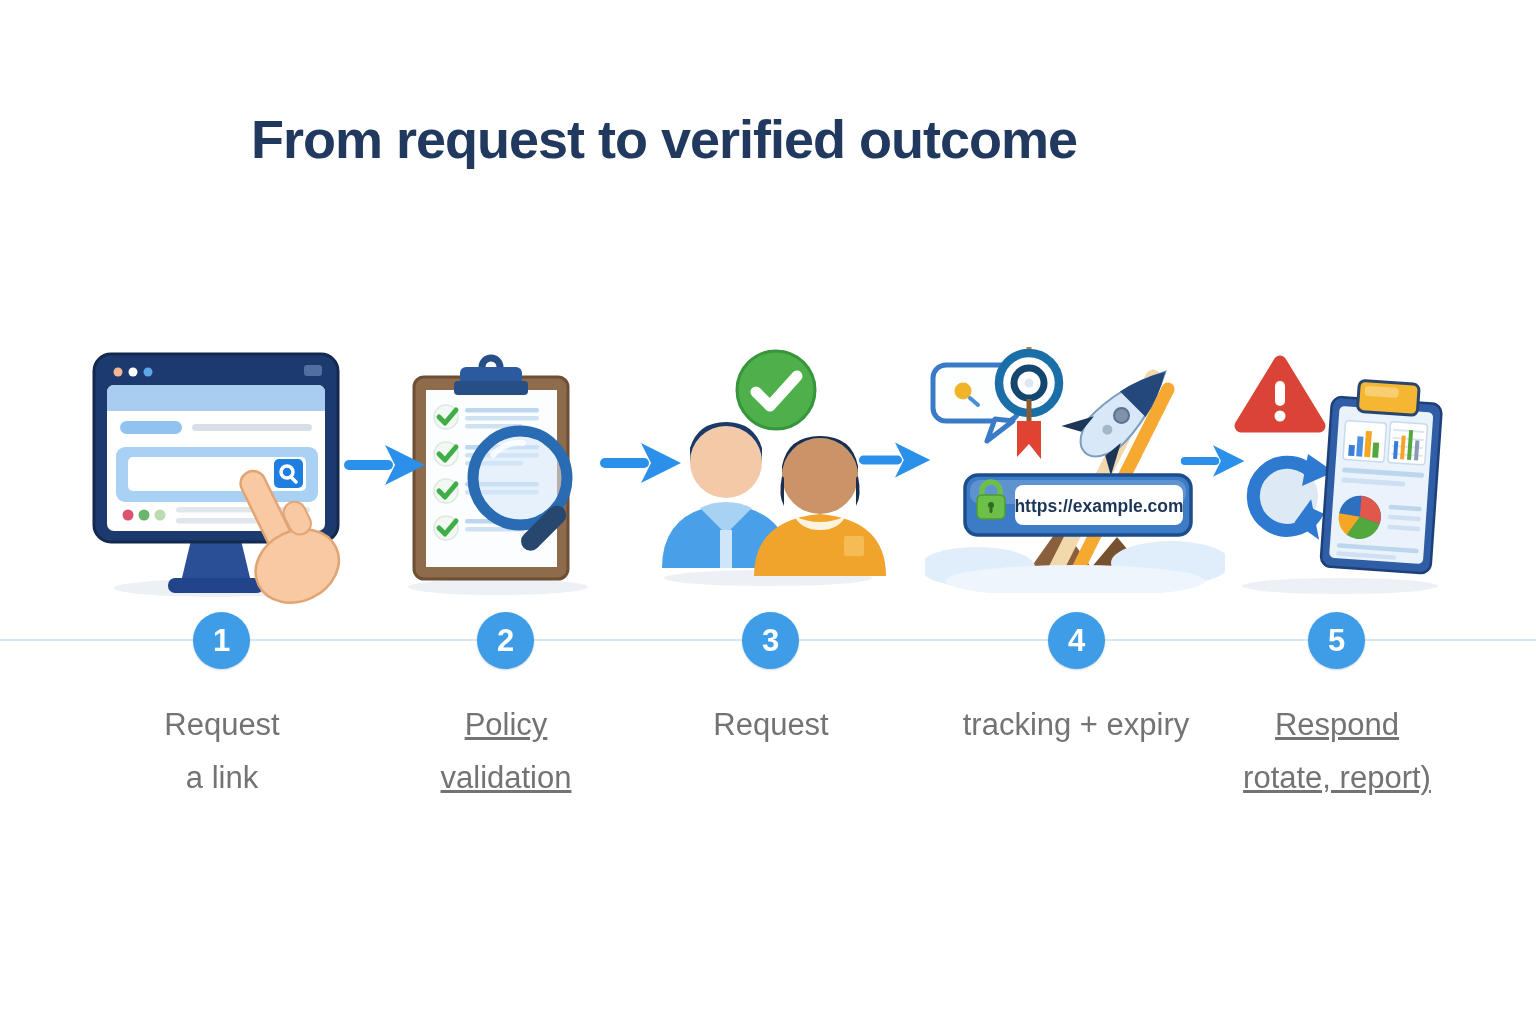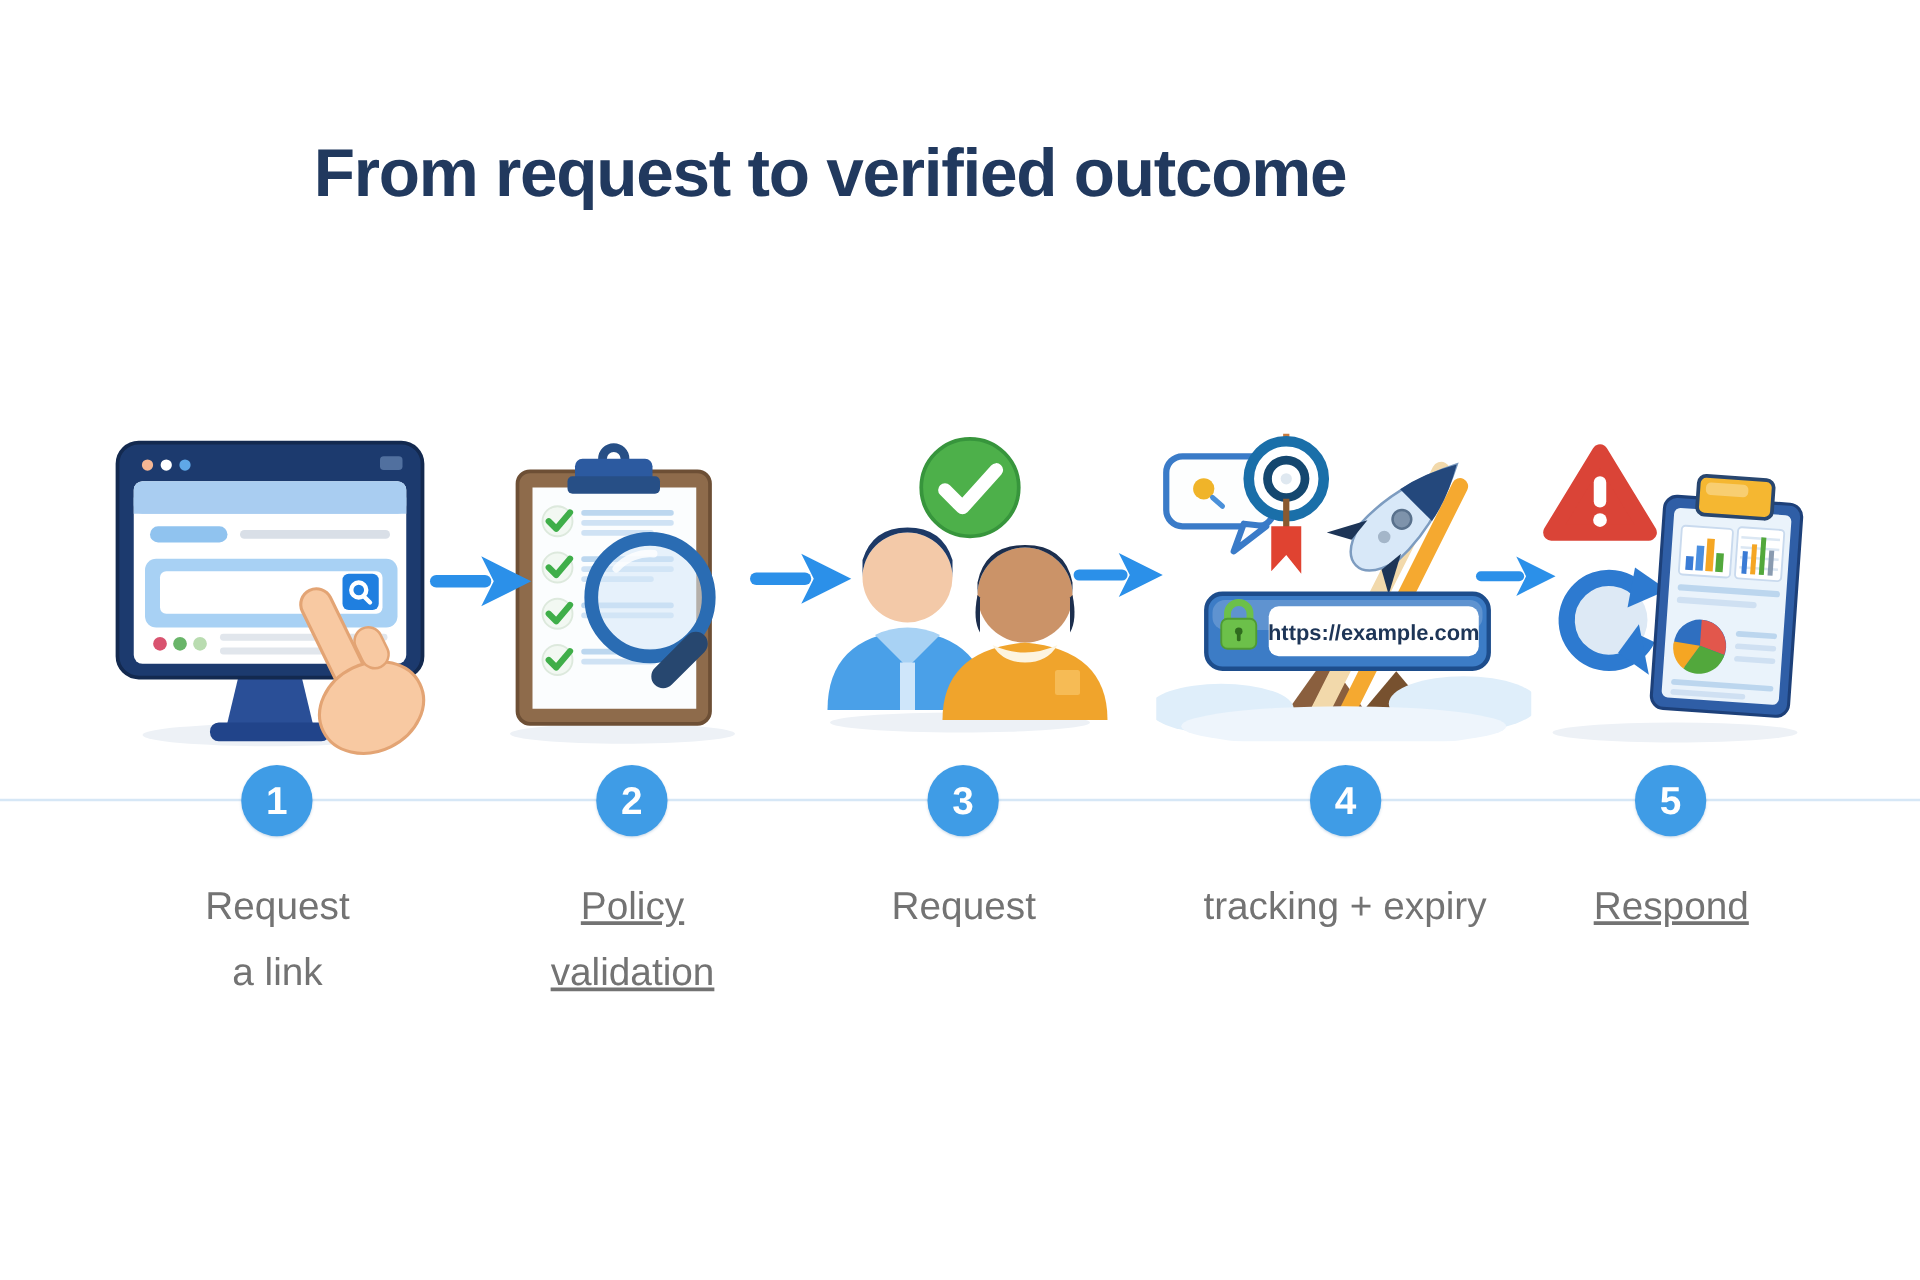--- a/index.html
+++ b/index.html
@@ -291,13 +291,14 @@
   <div>validation</div>
 </div>
 <div class="abs step-label" style="left:771px;">
   <div>Request</div>
 </div>
 <div class="abs step-label" style="left:1076px;">
   <div>tracking + expiry</div>
 </div>
 <div class="abs step-label" style="left:1337px;text-decoration:underline;">
   <div>Respond</div>
+  <div>rotate, report)</div>
 </div>
 
 </body></html>

